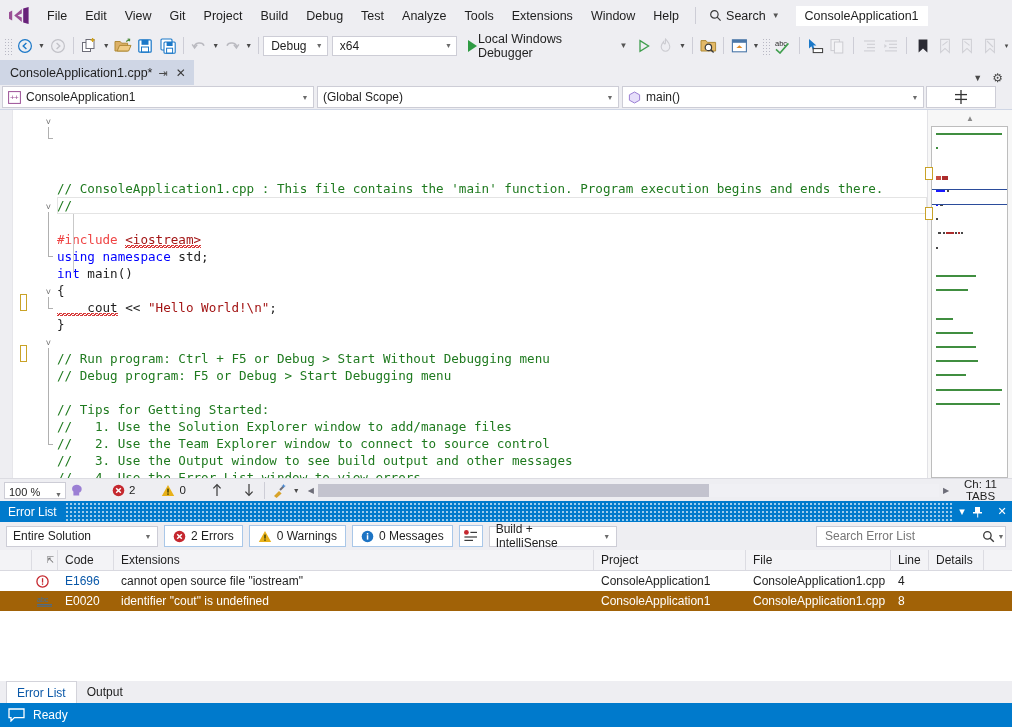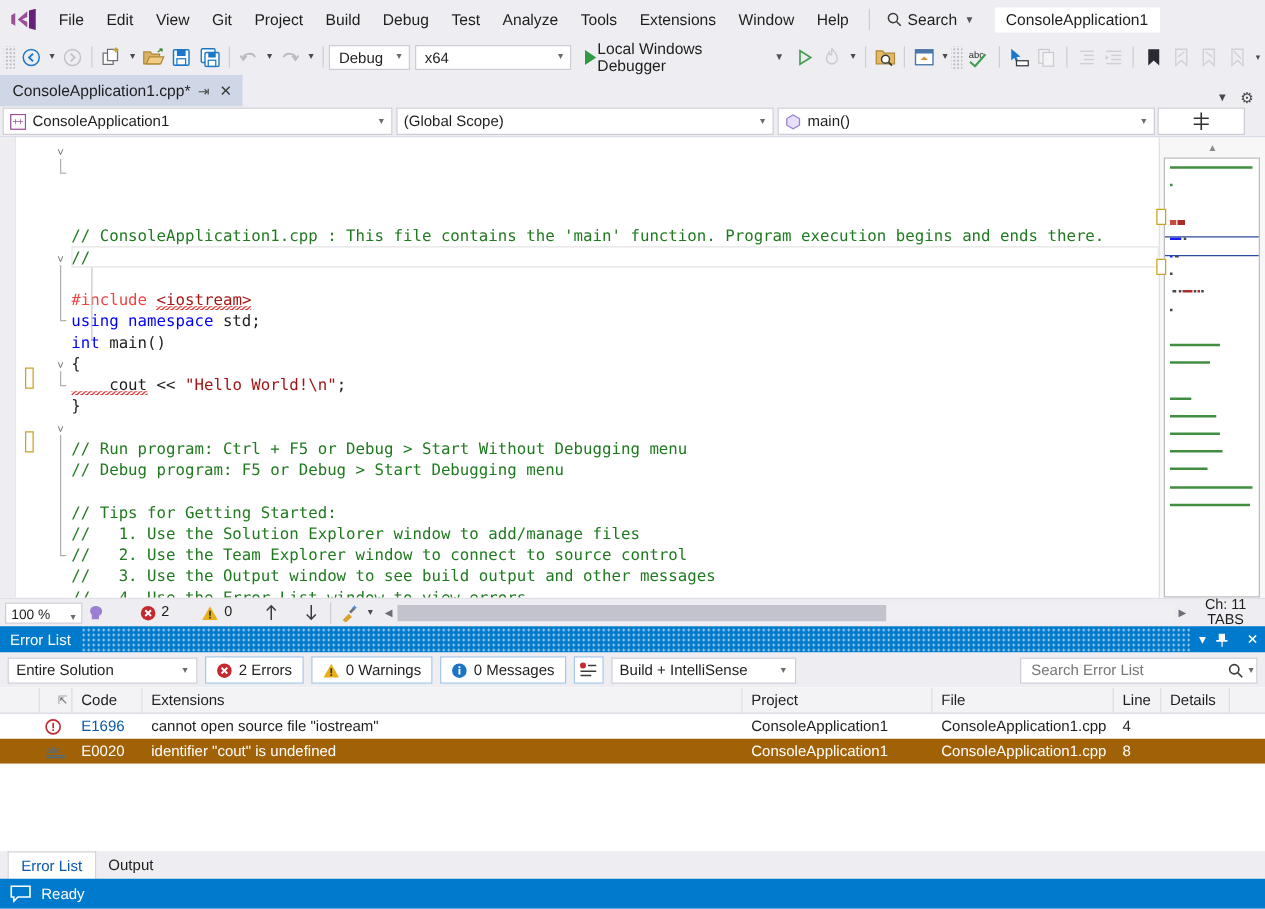--- a/index.html
+++ b/index.html
@@ -604,21 +604,21 @@
       <div class="elicobtn">
         <svg width="15" height="14" viewBox="0 0 15 14">
             <circle cx="3.4" cy="3.4" r="2.4" fill="#c5282f"></circle>
             <g stroke="#3a3a3a" stroke-width="1.2">
               <line x1="7.4" y1="3.4" x2="14" y2="3.4"></line>
               <line x1="1.4" y1="8" x2="14" y2="8"></line>
               <line x1="1.4" y1="11.4" x2="10" y2="11.4"></line>
             </g>
           </svg>
       </div>
-      <div class="elcombo" style="width:148px;">
+      <div class="elcombo" style="width:128px;">
         <span style="flex:1">Build + IntelliSense</span>
         <span class="cb">▼</span>
       </div>
       <div class="elsearch">
         <input type="text" placeholder="Search Error List" style="">
         <span class="sico">
           <svg width="13" height="13" viewBox="0 0 13 13">
               <circle cx="5.4" cy="5.4" r="3.7" fill="none" stroke="#3a3a3a" stroke-width="1.3"></circle>
               <line x1="8.2" y1="8.2" x2="11.8" y2="11.8" stroke="#3a3a3a" stroke-width="1.4"></line>
             </svg>

